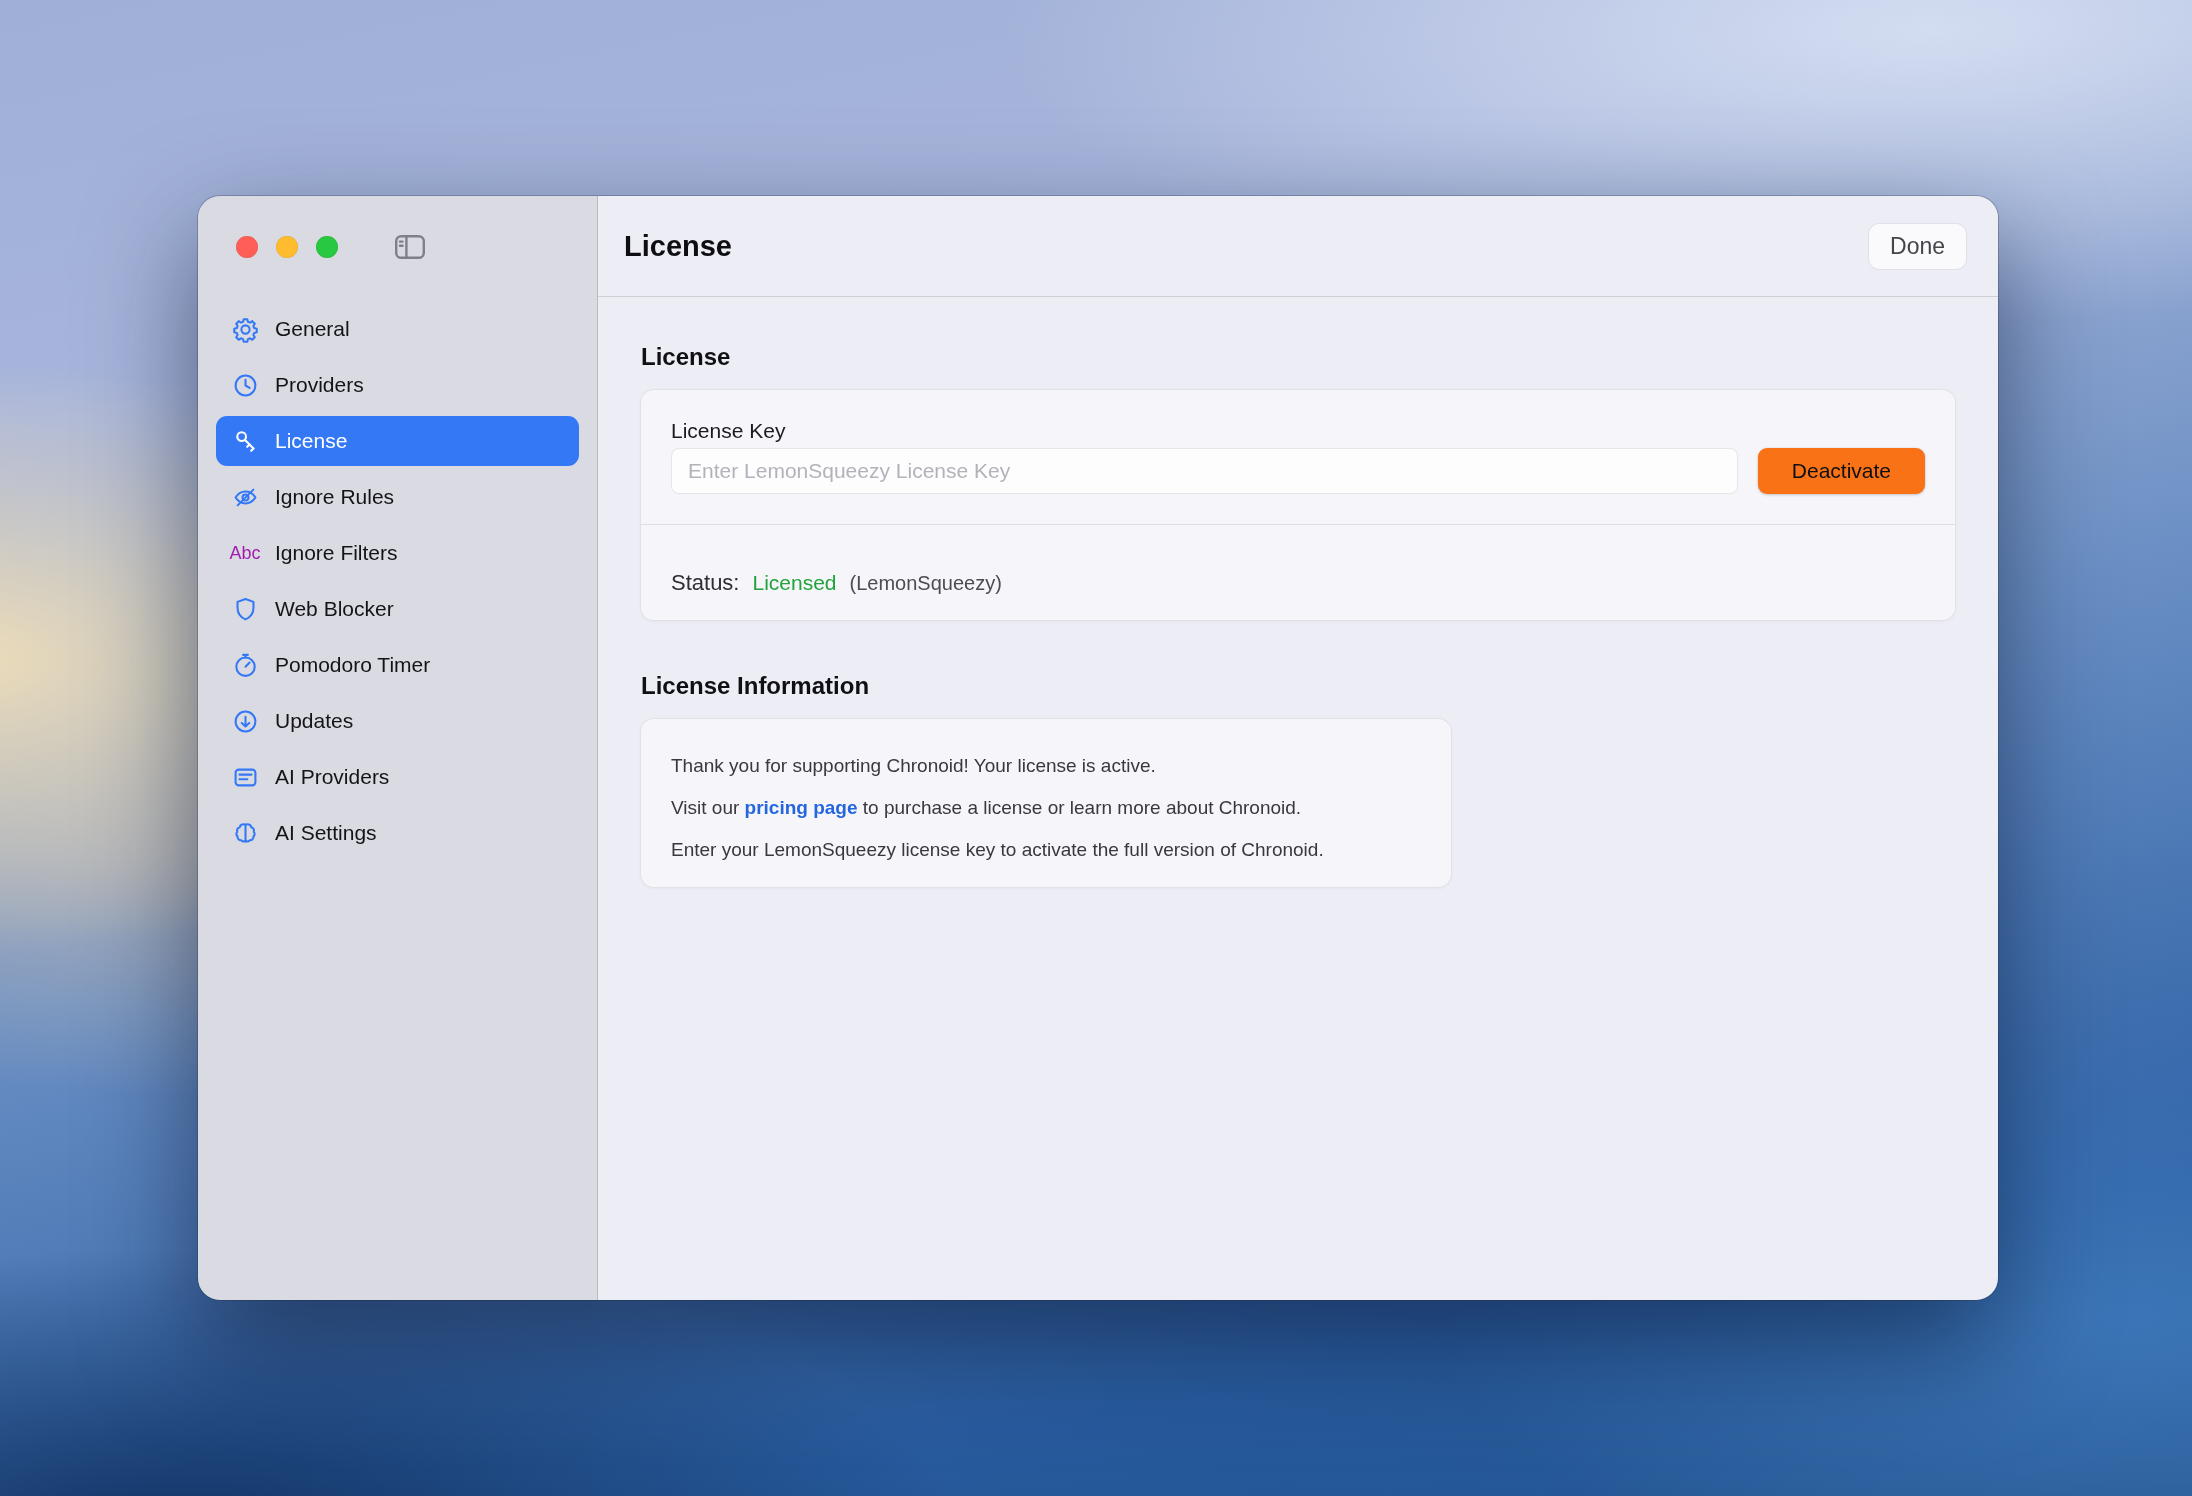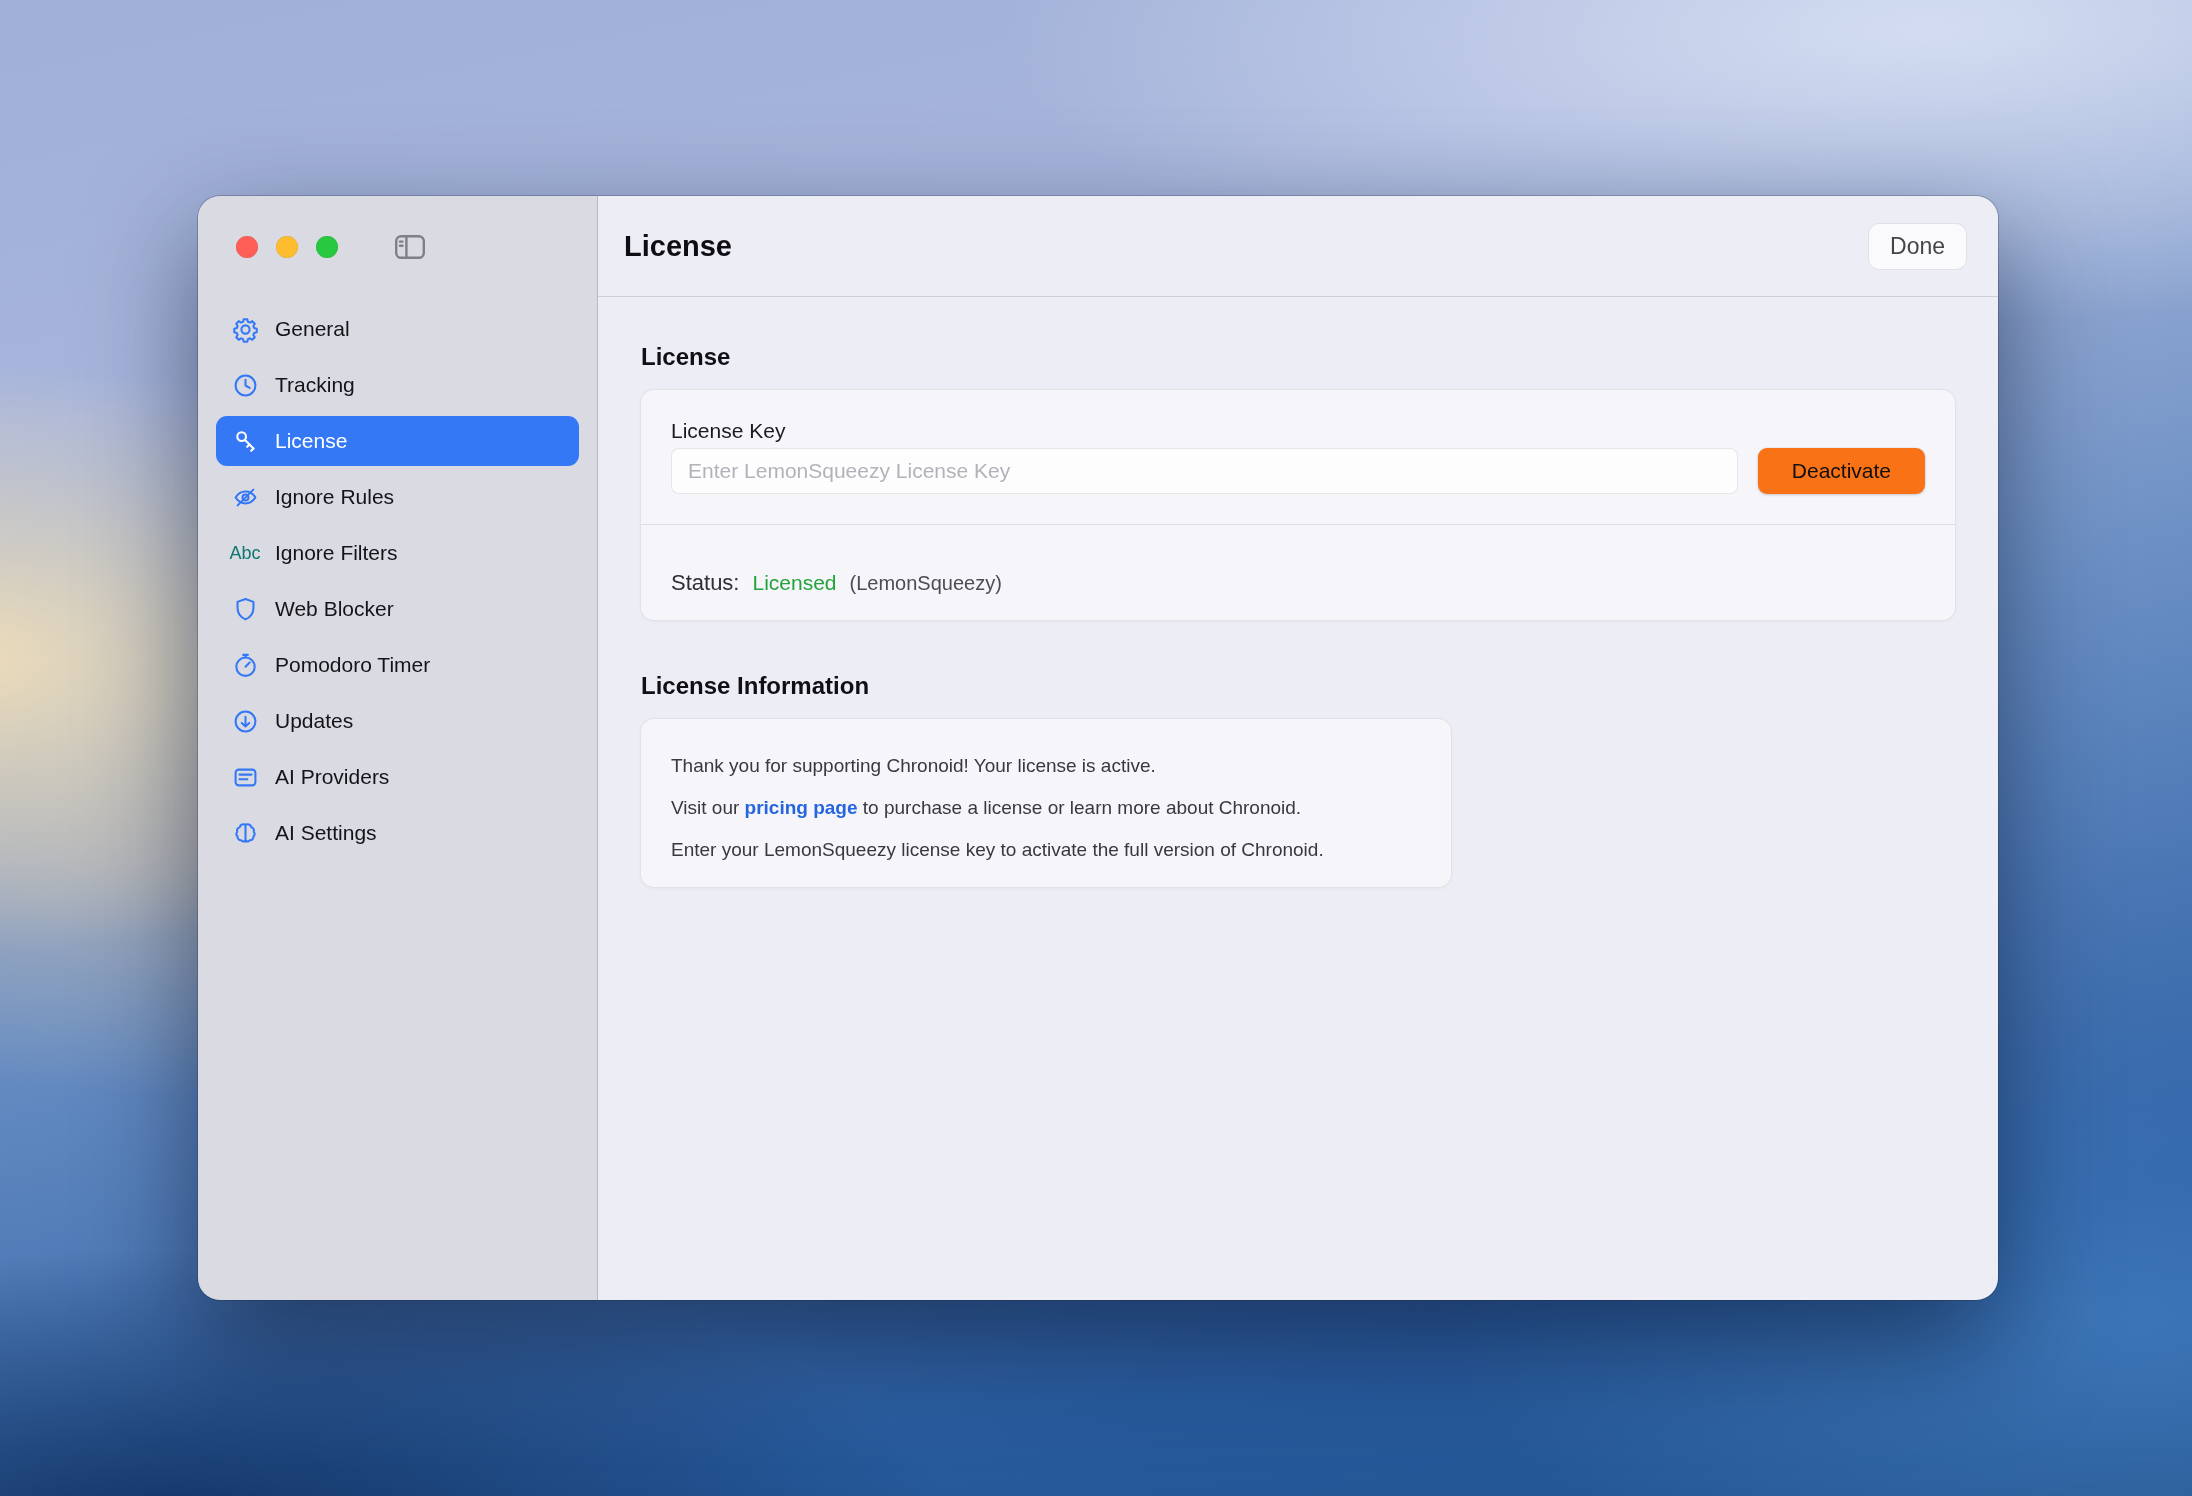--- a/index.html
+++ b/index.html
@@ -32,21 +32,21 @@
   .dot.yellow { background:#FEBC2E; }
   .dot.green  { background:#28C840; }
   .sidebar-toggle { position:absolute; top:33px; left:194px; width:36px; height:36px; color:#7f7f88; }
   .sidebar-toggle svg { width:100%; height:100%; fill:none; stroke:currentColor; stroke-width:1.6; stroke-linecap:round; }
 
   .nav { position:absolute; top:108px; left:18px; right:18px; display:flex; flex-direction:column; gap:6px; }
   .nav-item { height:50px; border-radius:11px; display:flex; align-items:center; padding:0 10px 0 14px; cursor:default; }
   .nav-item.selected { background:#3478F6; }
   .icon-wrap { width:30px; height:30px; flex:none; margin-right:15px; display:flex; align-items:center; justify-content:center; color:#3478F6; }
   .icon-wrap svg { width:29px; height:29px; fill:none; stroke:currentColor; stroke-width:1.7; stroke-linecap:round; stroke-linejoin:round; }
-  .abc { font-size:18px; color:#0f766e; white-space:nowrap; }
+  .abc { font-size:18px; color:#a21caf; white-space:nowrap; }
   .nav-label { font-size:21px; color:#141418; white-space:nowrap; }
   .nav-item.selected .nav-label { color:#fff; }
   .nav-item.selected .icon-wrap, .nav-item.selected .abc { color:#fff; }
 
   
   .main { flex:1; min-width:0; background:#edeef5; display:flex; flex-direction:column; }
   .main-header { height:101px; flex:none; display:flex; align-items:center; justify-content:space-between; padding:0 32px 0 26px; border-bottom:1px solid rgba(0,0,0,0.13); }
   .page-title { font-size:29px; font-weight:700; color:#0e0e12; }
   .done-btn { font-family:inherit; font-size:23px; color:#44444b; background:rgba(252,252,254,0.8); border:none; border-radius:10px; padding:9px 21px; box-shadow:0 0 0 1px rgba(0,0,0,0.05); cursor:default; }
 
@@ -103,21 +103,21 @@
         <span class="nav-label">General</span>
       </div>
 
       <div class="nav-item">
         <span class="icon-wrap">
           <svg viewBox="0 0 24 24">
               <circle cx="12" cy="12" r="8.2"></circle>
               <path d="M12 7.3V12l3.4 2"></path>
             </svg>
         </span>
-        <span class="nav-label">Tracking</span>
+        <span class="nav-label">Providers</span>
       </div>
 
       <div class="nav-item selected">
         <span class="icon-wrap">
           <svg viewBox="0 0 24 24">
               <circle cx="8.8" cy="8" r="3.6"></circle>
               <path d="M11.4 10.6l7.2 7.2"></path>
               <path d="M15.3 14.5l-1.9 1.9"></path>
               <path d="M18.6 17.8l-1.9 1.9"></path>
             </svg>

